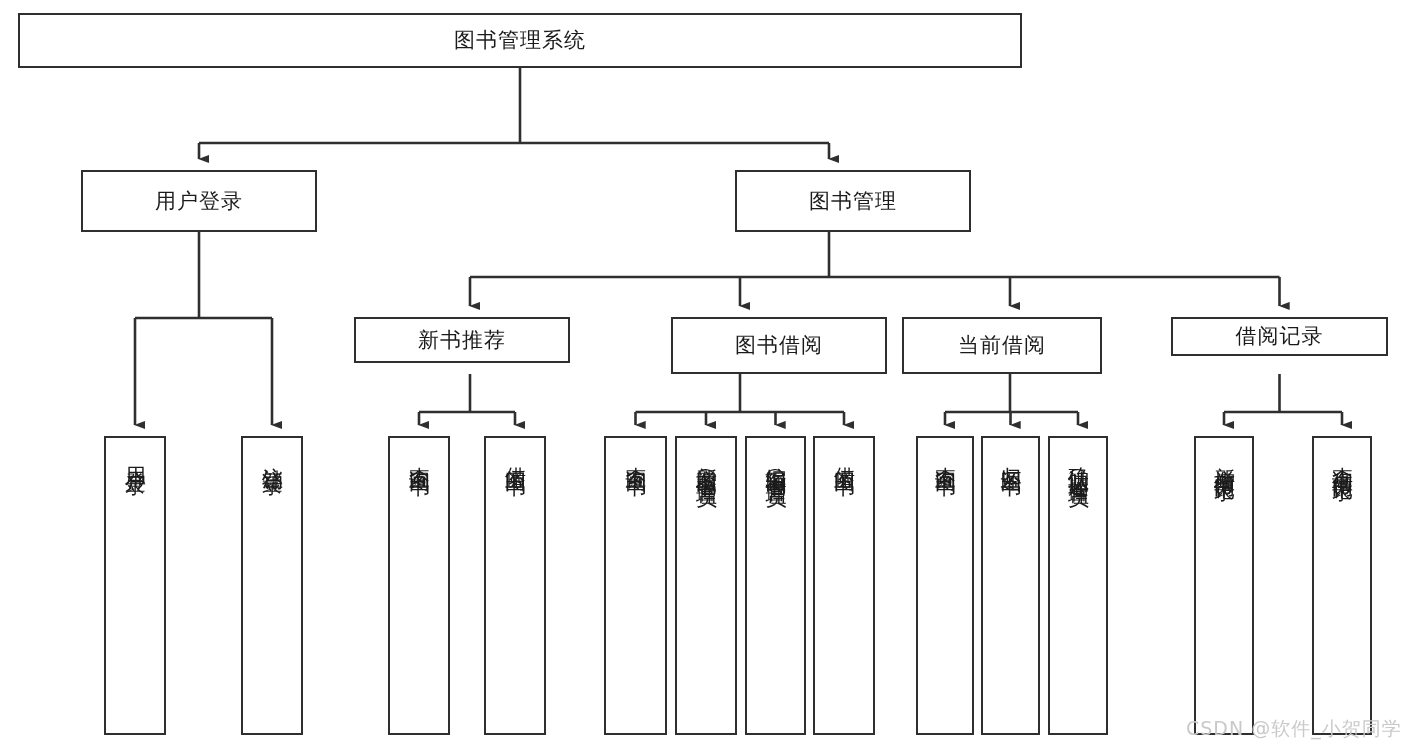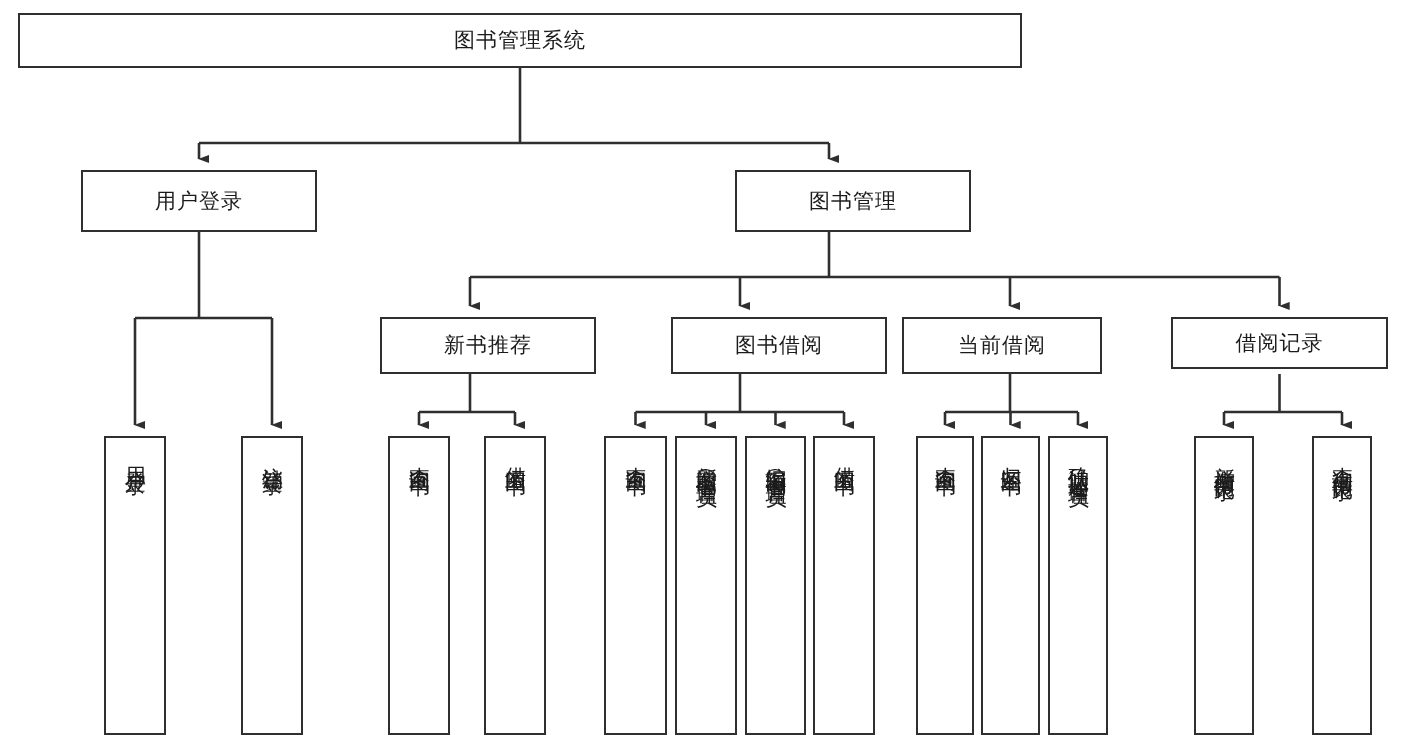--- a/index.html
+++ b/index.html
@@ -115,30 +115,30 @@
   <div id="node-layer">
       <div class="node h" style="left: 18px; top: 13px; width: 1004px; height: 55px;">
         <span class="node-label">图书管理系统</span>
       </div>
       <div class="node h" style="left: 81px; top: 170px; width: 236px; height: 62px;">
         <span class="node-label">用户登录</span>
       </div>
       <div class="node h" style="left: 711px; top: 170px; width: 236px; height: 62px; margin-left: 24px;">
         <span class="node-label">图书管理</span>
       </div>
-      <div class="node h" style="left: 380px; top: 317px; width: 216px; height: 57px;">
+      <div class="node h" style="left: 354px; top: 317px; width: 216px; height: 46px;">
         <span class="node-label">新书推荐</span>
       </div>
       <div class="node h" style="left: 632px; top: 317px; width: 216px; height: 57px; margin-left: 39px;">
         <span class="node-label">图书借阅</span>
       </div>
       <div class="node h" style="left: 902px; top: 317px; width: 200px; height: 57px;">
         <span class="node-label">当前借阅</span>
       </div>
-      <div class="node h" style="left: 1171px; top: 317px; width: 217px; height: 52px;">
+      <div class="node h" style="left: 1171px; top: 317px; width: 217px; height: 39px;">
         <span class="node-label">借阅记录</span>
       </div>
       <div class="node v" style="left: 104px; top: 436px; width: 62px; height: 299px;">
         <span class="node-label">用户登录</span>
       </div>
       <div class="node v" style="left: 241px; top: 436px; width: 62px; height: 299px;">
         <span class="node-label">注销登录</span>
       </div>
       <div class="node v" style="left: 388px; top: 436px; width: 62px; height: 299px;">
         <span class="node-label">查询图书</span>
@@ -168,13 +168,14 @@
         <span class="node-label">确认归还（管理员）</span>
       </div>
       <div class="node v" style="left: 1194px; top: 436px; width: 60px; height: 299px;">
         <span class="node-label">新增借阅记录</span>
       </div>
       <div class="node v" style="left: 1312px; top: 436px; width: 60px; height: 299px;">
         <span class="node-label">查询借阅记录</span>
       </div>
     </div>
 
+  <div id="watermark" style="left: 1186px; top: 716px;">CSDN @软件_小贺同学</div>
 </div>
 
 </body></html>

